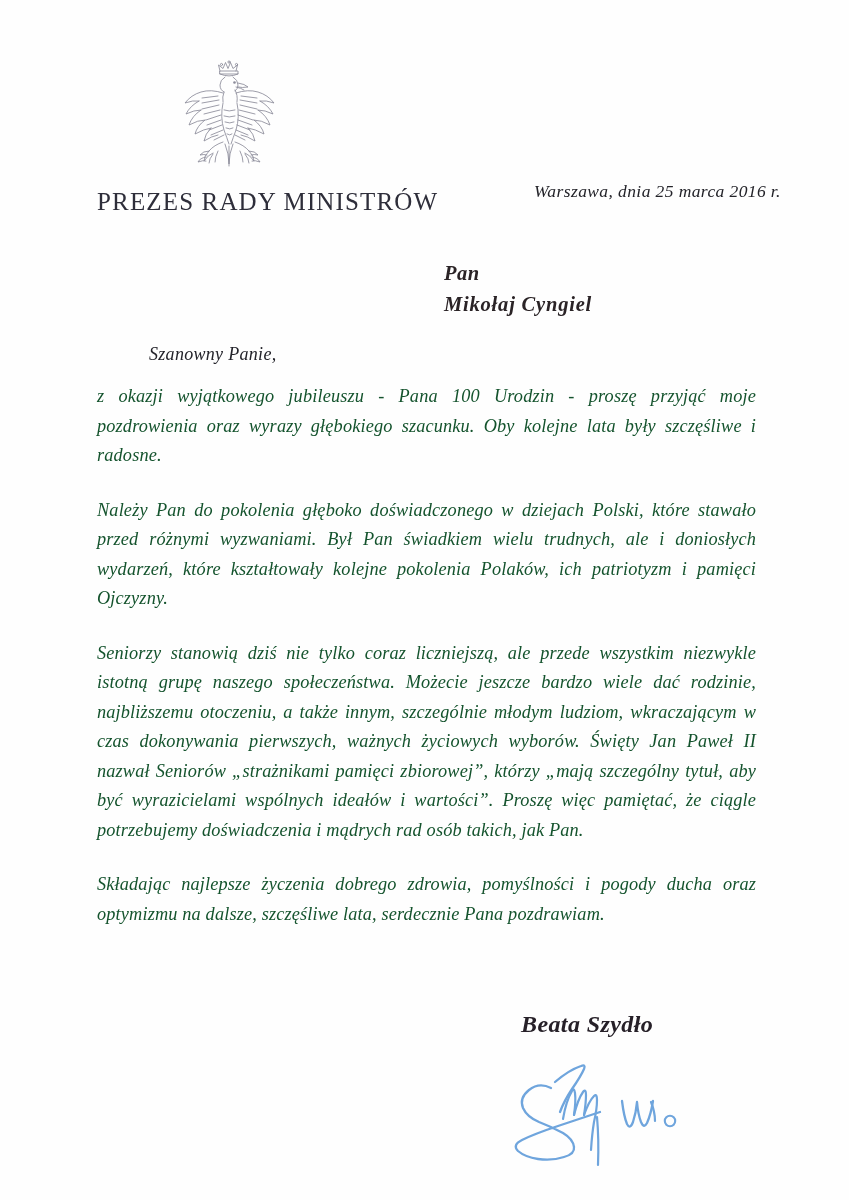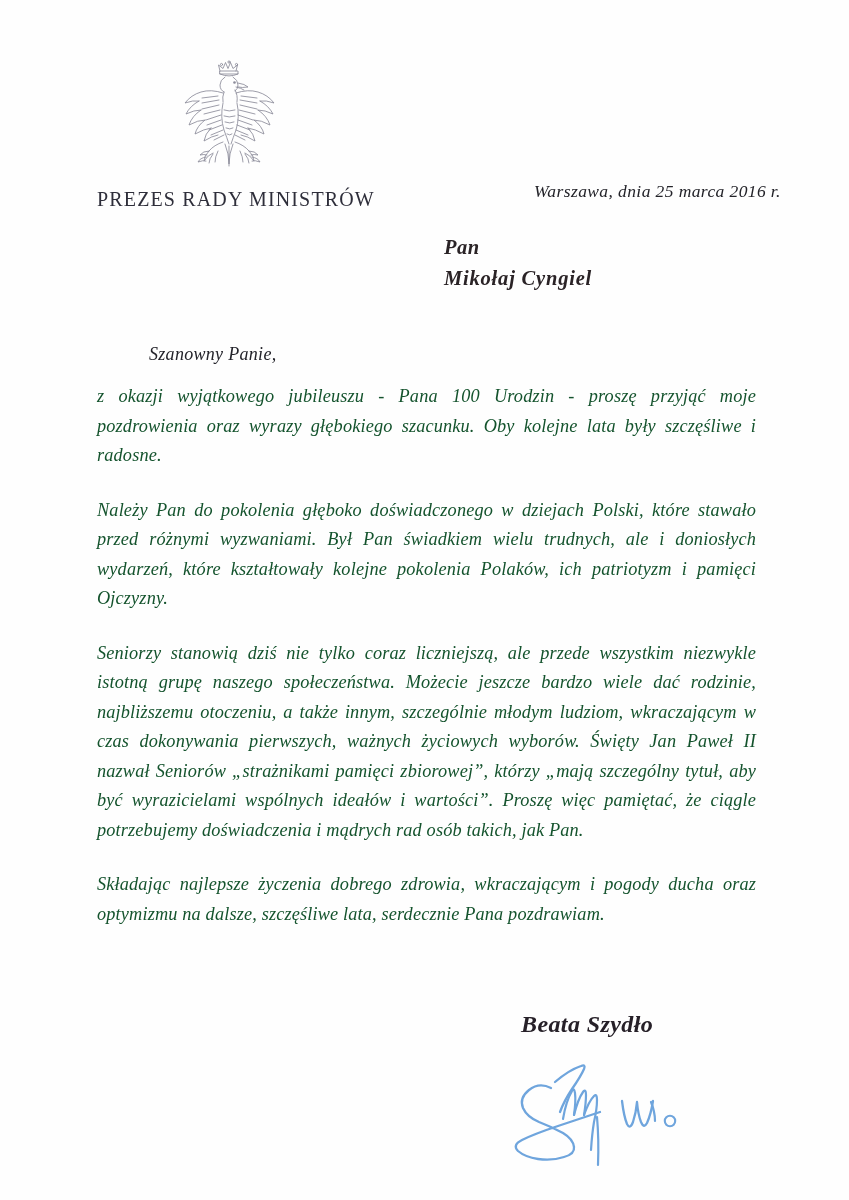--- a/index.html
+++ b/index.html
@@ -32,21 +32,21 @@
   }
   .emblem {
     width: 112px;
     height: 120px;
     margin-left: 76px;
     display: block;
   }
   .letterhead-title {
     margin-top: 10px;
     font-family: "Liberation Serif", "DejaVu Serif", serif;
-    font-size: 20px;
+    font-size: 25px;
     letter-spacing: 1.15px;
     color: #2e2e3a;
     white-space: nowrap;
     font-weight: 400;
   }
 
   
   .dateline {
     position: absolute;
     left: 534px;
@@ -56,21 +56,21 @@
     font-size: 17.5px;
     color: #232329;
     white-space: nowrap;
     letter-spacing: 0.4px;
   }
 
   
   .addressee {
     position: absolute;
     left: 444px;
-    top: 232px;
+    top: 258px;
     font-family: "Liberation Serif", "DejaVu Serif", serif;
     font-style: italic;
     font-size: 20.5px;
     font-weight: 700;
     color: #2a2326;
     line-height: 1.5;
     letter-spacing: 0.5px;
   }
   .addressee div + div { letter-spacing: 0.8px; }
 
@@ -215,21 +215,21 @@
     <div>Pan</div>
     <div>Mikołaj  Cyngiel</div>
   </div>
 
   <div class="body-block">
     <div class="salutation">Szanowny Panie,</div>
 
     <p class="para">z okazji wyjątkowego jubileuszu - Pana 100 Urodzin - proszę przyjąć moje pozdrowienia oraz wyrazy głębokiego szacunku. Oby kolejne lata były szczęśliwe i radosne.</p>
     <p class="para">Należy Pan do pokolenia głęboko doświadczonego w dziejach Polski, które stawało przed różnymi wyzwaniami. Był Pan świadkiem wielu trudnych, ale i doniosłych wydarzeń, które kształtowały kolejne pokolenia Polaków, ich patriotyzm i pamięci Ojczyzny.</p>
     <p class="para">Seniorzy stanowią dziś nie tylko coraz liczniejszą, ale przede wszystkim niezwykle istotną grupę naszego społeczeństwa. Możecie jeszcze bardzo wiele dać rodzinie, najbliższemu otoczeniu, a także innym, szczególnie młodym ludziom, wkraczającym w czas dokonywania pierwszych, ważnych życiowych wyborów. Święty Jan Paweł II nazwał Seniorów „strażnikami pamięci zbiorowej”, którzy „mają szczególny tytuł, aby być wyrazicielami wspólnych ideałów i wartości”. Proszę więc pamiętać, że ciągle potrzebujemy doświadczenia i mądrych rad osób takich, jak Pan.</p>
-    <p class="para">Składając najlepsze życzenia dobrego zdrowia, wkraczającym i pogody ducha oraz optymizmu na dalsze, szczęśliwe lata, serdecznie Pana pozdrawiam.</p>
+    <p class="para">Składając najlepsze życzenia dobrego zdrowia, pomyślności i pogody ducha oraz optymizmu na dalsze, szczęśliwe lata, serdecznie Pana pozdrawiam.</p>
   </div>
 
   <div class="sig-name">Beata Szydło</div>
 
   <div class="sig-mark">
     <svg viewBox="0 0 230 125" xmlns="http://www.w3.org/2000/svg" fill="none" stroke="#6fa5dd" stroke-linecap="round" stroke-linejoin="round">
 
       <path d="M66 33 q-12 -6 -22 2 q-10 8 -6 18 q4 9 16 14 q13 5 24 11 q10 6 11 14 q1 7 -10 10 q-12 4 -26 2 q-13 -2 -20 -8 q-6 -6 4 -11 q12 -6 36 -14 q24 -8 42 -14" stroke-width="2.3"></path>
 
       <path d="M70 27 q14 -12 26 -16 q5 -2 3 3 q-3 7 -12 20 q-8 12 -12 23" stroke-width="2.3"></path>

